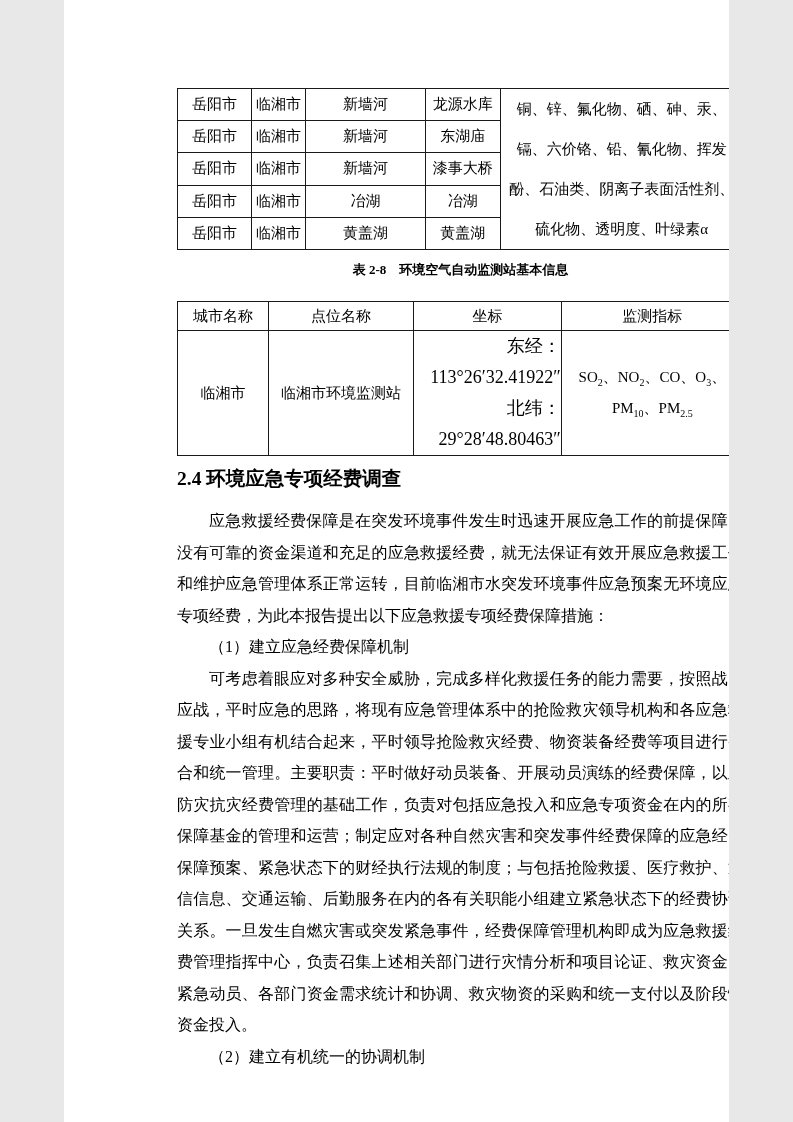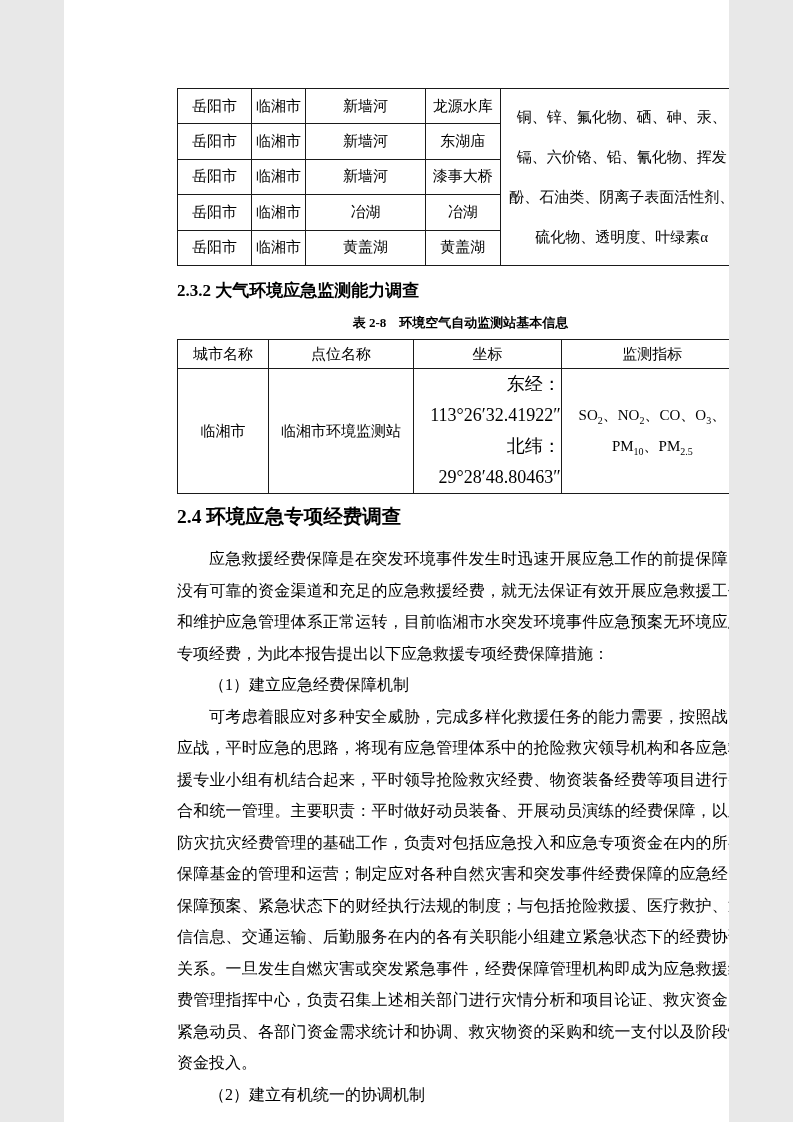--- a/index.html
+++ b/index.html
@@ -38,38 +38,38 @@
     vertical-align: middle;
     padding: 0;
     overflow: hidden;
   }
 
   .t1 { margin-top: 88px; }
   .t1 tr { height: 32px; }
   .t1 .merged-cell {
     font-size: 15px;
     line-height: 40px;
-    padding: 8px 7px;
+    padding: 0 7px;
   }
 
   .heading-232 {
     margin-top: 13px;
     font-size: 17px;
     font-weight: bold;
     line-height: 24px;
   }
   .table-caption {
     margin-top: 9px;
     font-size: 13px;
     font-weight: bold;
     text-align: center;
     line-height: 22px;
   }
 
-  .t2 { margin-top: 5px; }
+  .t2 { margin-top: 20px; }
   .t2 .hdr-row { height: 29px; }
   .t2 .data-row { height: 64px; }
   .t2 .coord-cell {
     text-align: right;
     padding-left: 9px;
     line-height: 31px;
     font-size: 18px;
   }
   .t2 .ind-cell {
     line-height: 31px;
@@ -148,21 +148,20 @@
         </tr>
         <tr>
           <td>岳阳市</td>
           <td>临湘市</td>
           <td>黄盖湖</td>
           <td>黄盖湖</td>
         </tr>
       </tbody>
     </table>
 
-    <div class="heading-232">2.3.2 大气环境应急监测能力调查</div>
 
     <div class="table-caption">表 2-8　环境空气自动监测站基本信息</div>
 
     <table class="t2">
       <colgroup>
         <col style="width:16.1%">
         <col style="width:25.6%">
         <col style="width:26.1%">
         <col style="width:32.2%">
       </colgroup>

